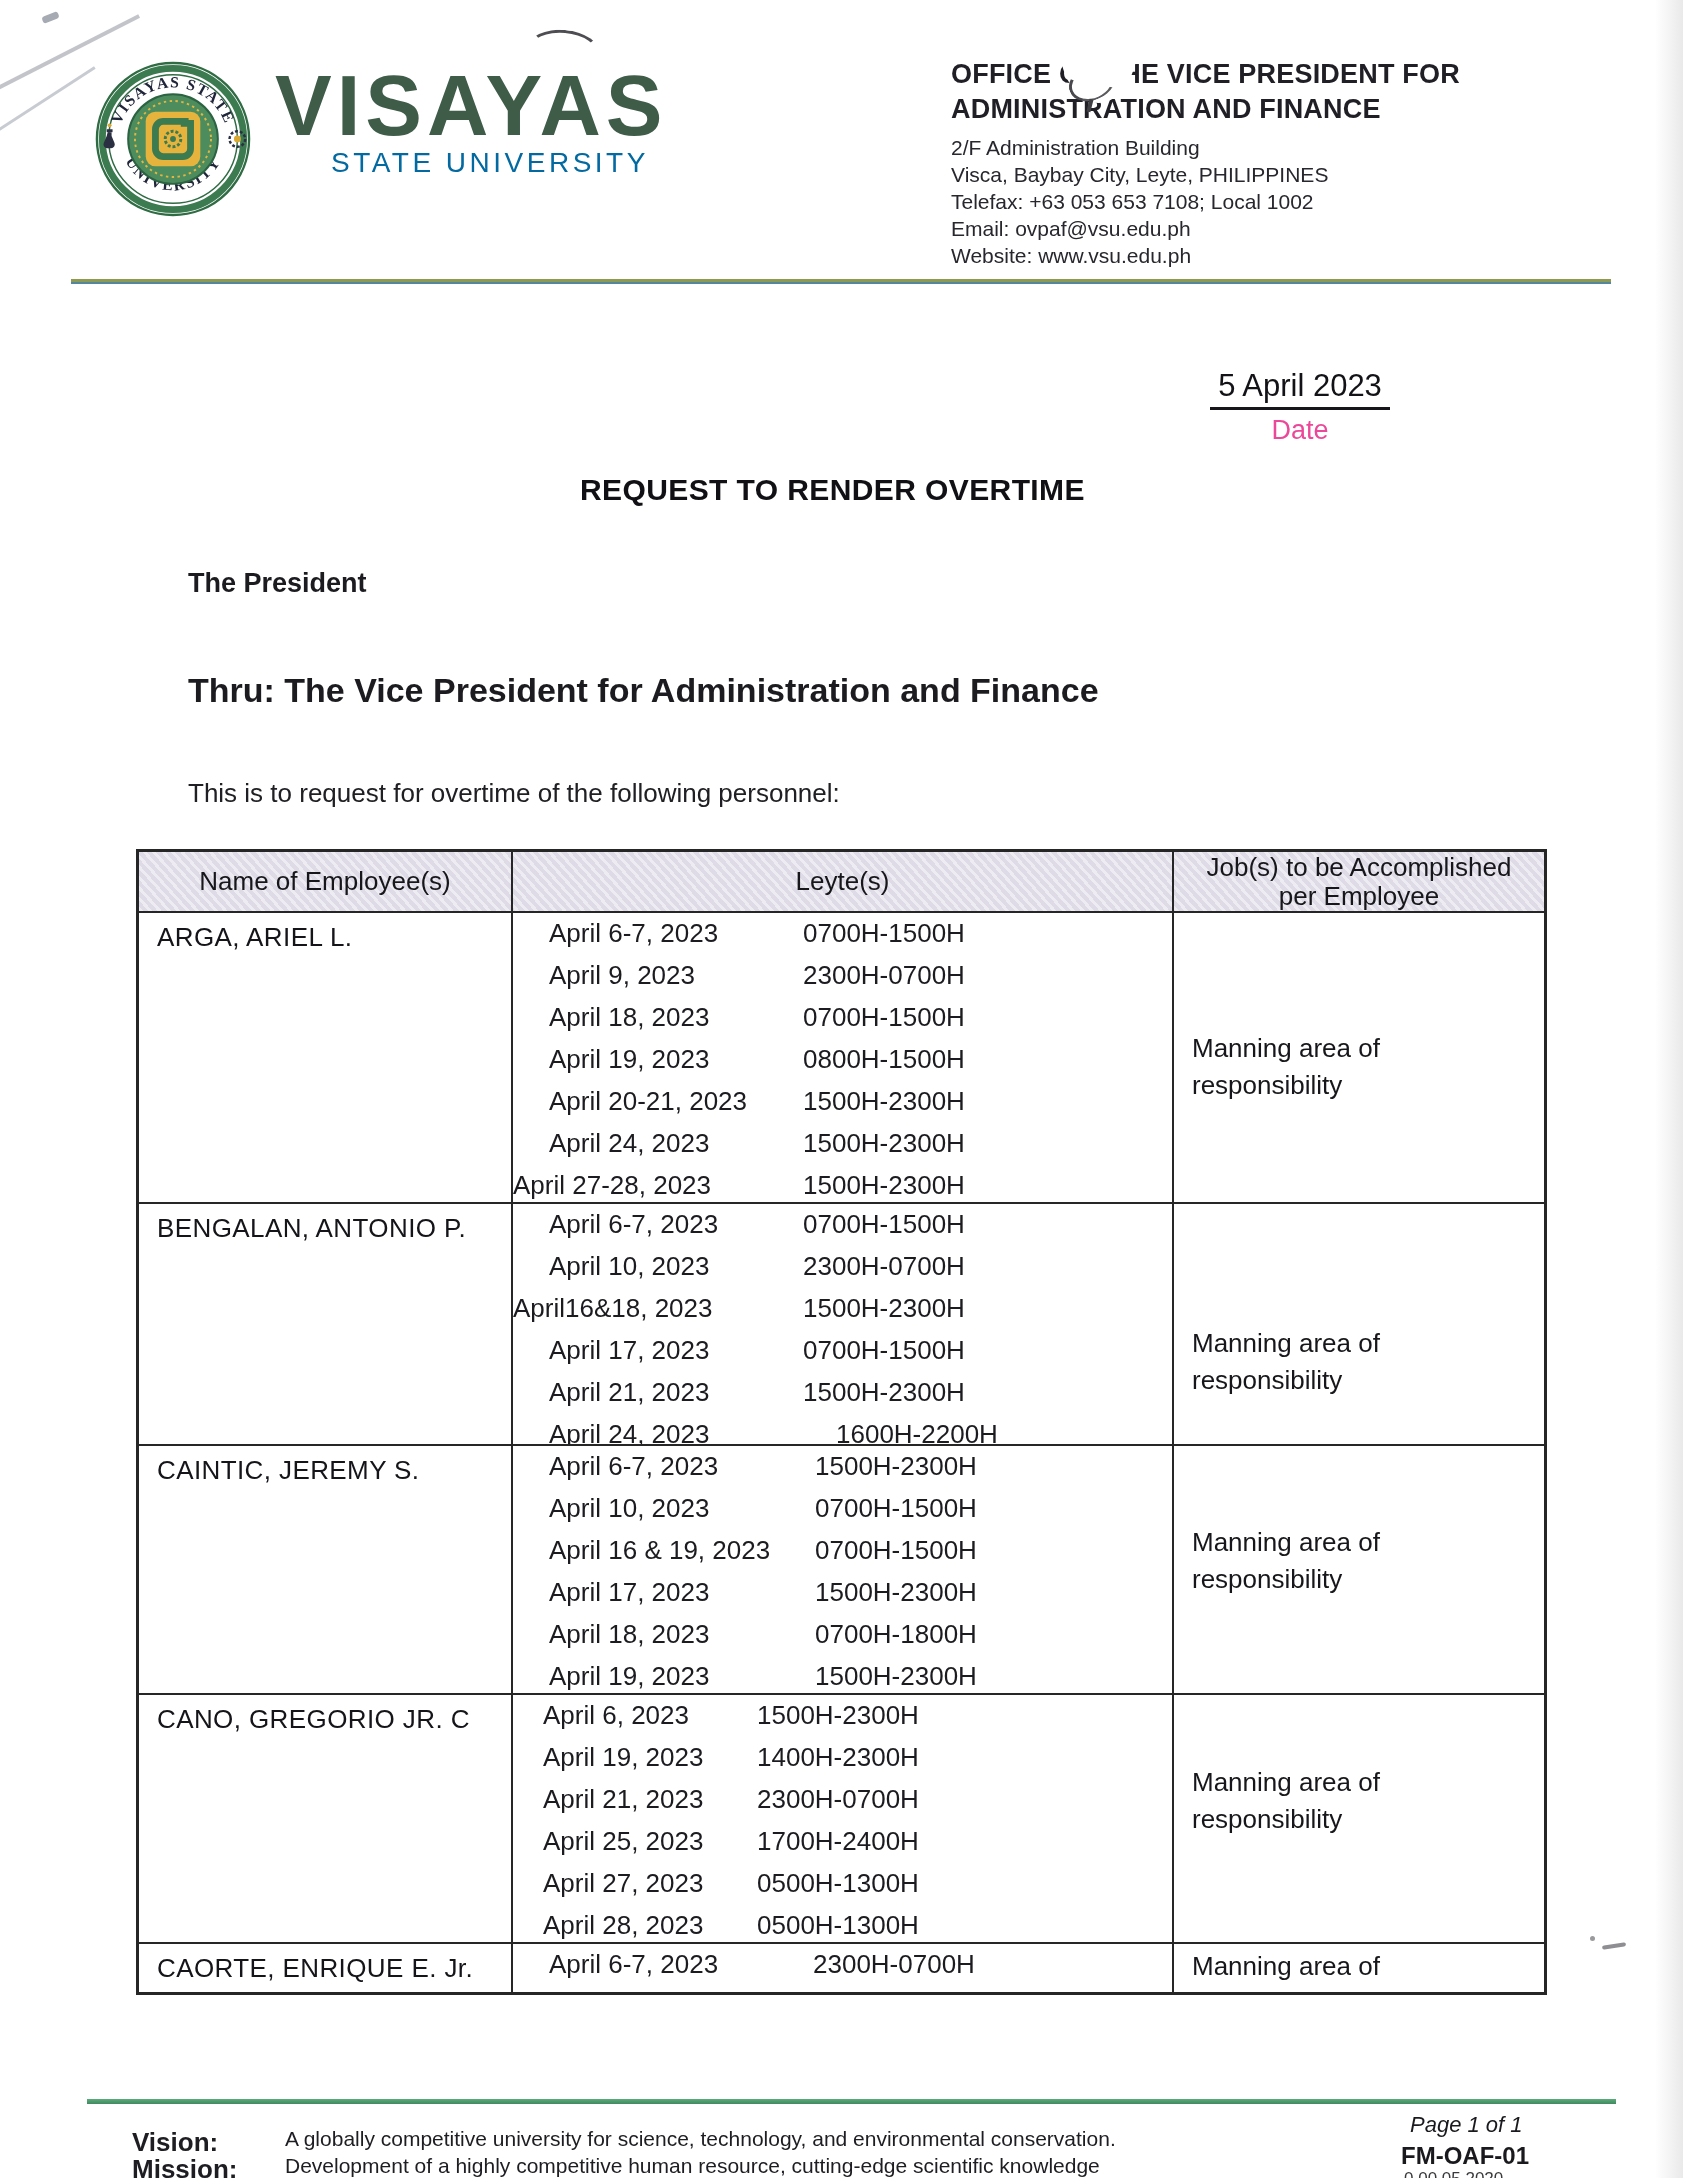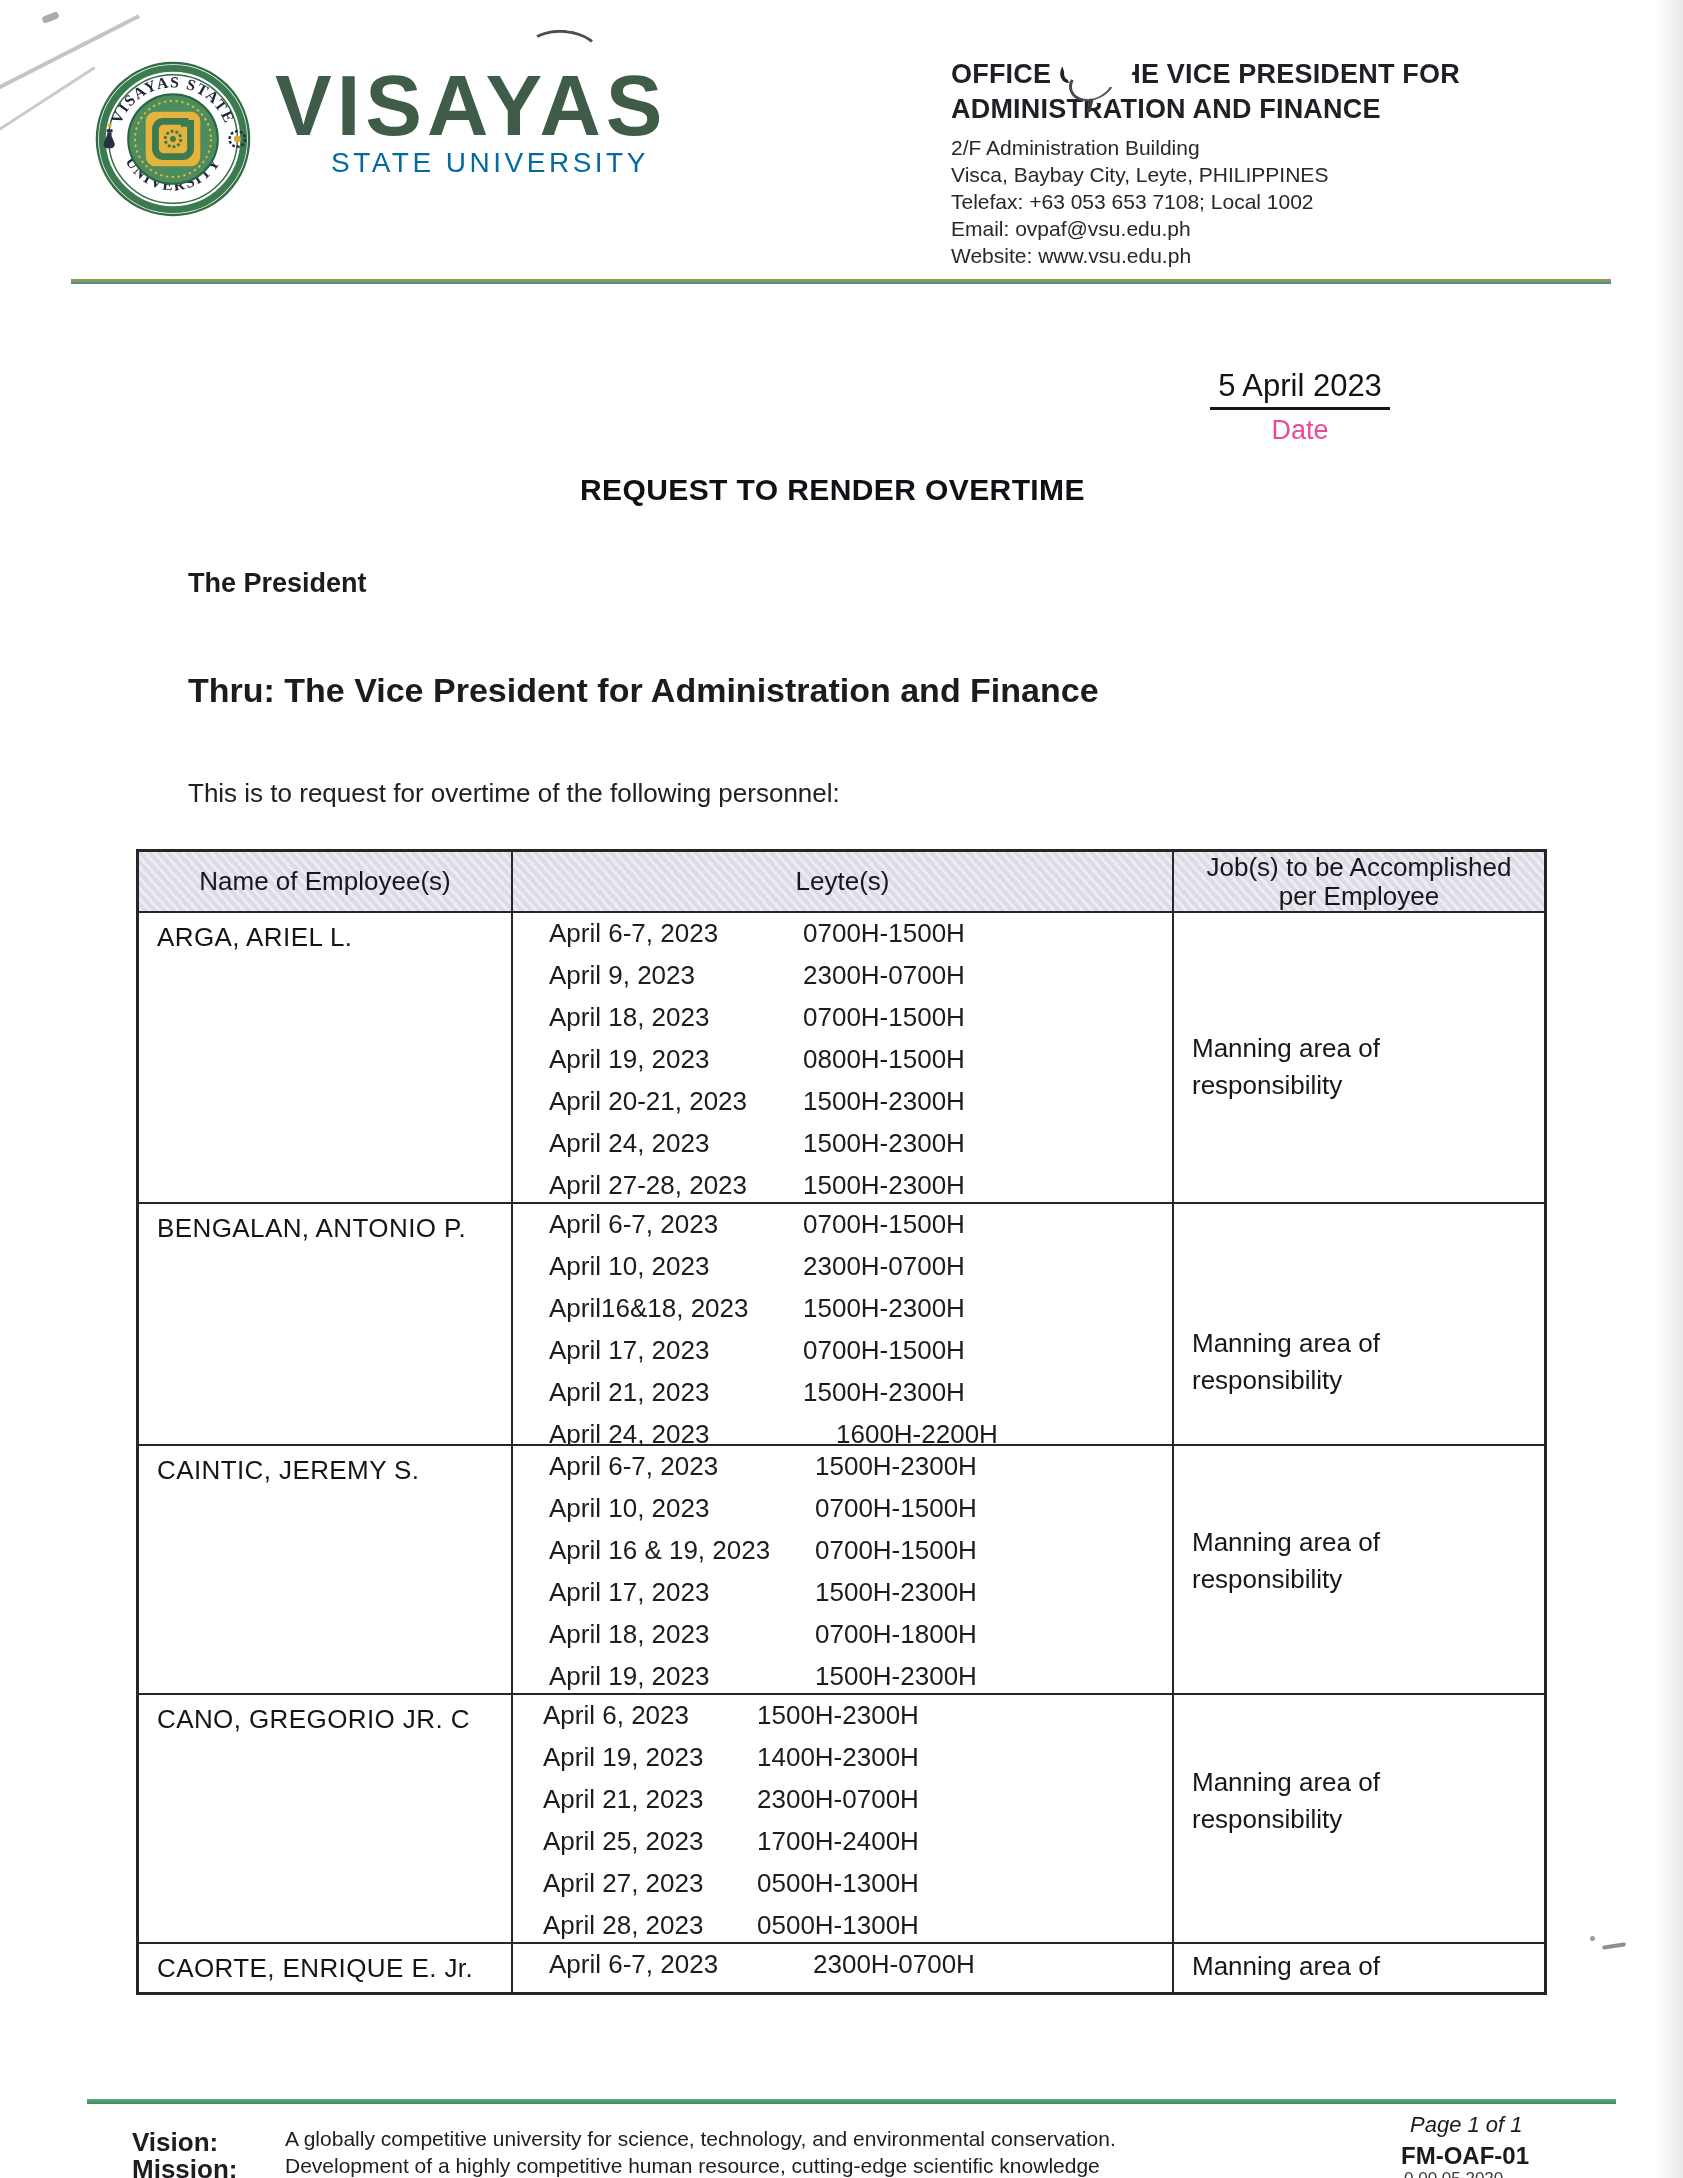--- a/index.html
+++ b/index.html
@@ -155,33 +155,33 @@
     <div id="table-body">
         <div class="t-row" style="height: 291px;">
           <div class="t-cell name-cell">ARGA, ARIEL L.</div>
           <div class="t-cell date-cell">
             <div class="date-line"><span class="d-date" style="margin-left: 36px;">April 6-7, 2023</span><span class="d-time" style="left: 290px;">0700H-1500H</span></div>
             <div class="date-line"><span class="d-date" style="margin-left: 36px;">April 9, 2023</span><span class="d-time" style="left: 290px;">2300H-0700H</span></div>
             <div class="date-line"><span class="d-date" style="margin-left: 36px;">April 18, 2023</span><span class="d-time" style="left: 290px;">0700H-1500H</span></div>
             <div class="date-line"><span class="d-date" style="margin-left: 36px;">April 19, 2023</span><span class="d-time" style="left: 290px;">0800H-1500H</span></div>
             <div class="date-line"><span class="d-date" style="margin-left: 36px;">April 20-21, 2023</span><span class="d-time" style="left: 290px;">1500H-2300H</span></div>
             <div class="date-line"><span class="d-date" style="margin-left: 36px;">April 24, 2023</span><span class="d-time" style="left: 290px;">1500H-2300H</span></div>
-            <div class="date-line"><span class="d-date" style="margin-left: 36px;">April 27-28, 2023</span><span class="d-time" style="left: 290px;">1500H-2300H</span></div>
+            <div class="date-line"><span class="d-date" style="">April 27-28, 2023</span><span class="d-time" style="left: 290px;">1500H-2300H</span></div>
           </div>
           <div class="t-cell job-cell" style="padding-top: 117px;">
             <div class="job-line">Manning area of</div>
             <div class="job-line">responsibility</div>
           </div>
         </div>
         <div class="t-row" style="height: 242px;">
           <div class="t-cell name-cell">BENGALAN, ANTONIO P.</div>
           <div class="t-cell date-cell">
             <div class="date-line"><span class="d-date" style="margin-left: 36px;">April 6-7, 2023</span><span class="d-time" style="left: 290px;">0700H-1500H</span></div>
             <div class="date-line"><span class="d-date" style="margin-left: 36px;">April 10, 2023</span><span class="d-time" style="left: 290px;">2300H-0700H</span></div>
-            <div class="date-line"><span class="d-date" style="margin-left: 36px;">April16&amp;18, 2023</span><span class="d-time" style="left: 290px;">1500H-2300H</span></div>
+            <div class="date-line"><span class="d-date" style="">April16&amp;18, 2023</span><span class="d-time" style="left: 290px;">1500H-2300H</span></div>
             <div class="date-line"><span class="d-date" style="margin-left: 36px;">April 17, 2023</span><span class="d-time" style="left: 290px;">0700H-1500H</span></div>
             <div class="date-line"><span class="d-date" style="margin-left: 36px;">April 21, 2023</span><span class="d-time" style="left: 290px;">1500H-2300H</span></div>
             <div class="date-line"><span class="d-date" style="margin-left: 36px;">April 24, 2023</span><span class="d-time" style="left: 290px; margin-left: 33px;">1600H-2200H</span></div>
             <div class="date-line"><span class="d-date" style="margin-left: 36px;">April 25, 2023</span><span class="d-time" style="left: 290px;">1700H-2200H</span></div>
             <div class="date-line"><span class="d-date" style="margin-left: 36px;">April 27, 2023</span><span class="d-time" style="left: 290px;">1700H-2200H</span></div>
           </div>
           <div class="t-cell job-cell" style="padding-top: 121px;">
             <div class="job-line">Manning area of</div>
             <div class="job-line">responsibility</div>
           </div>

